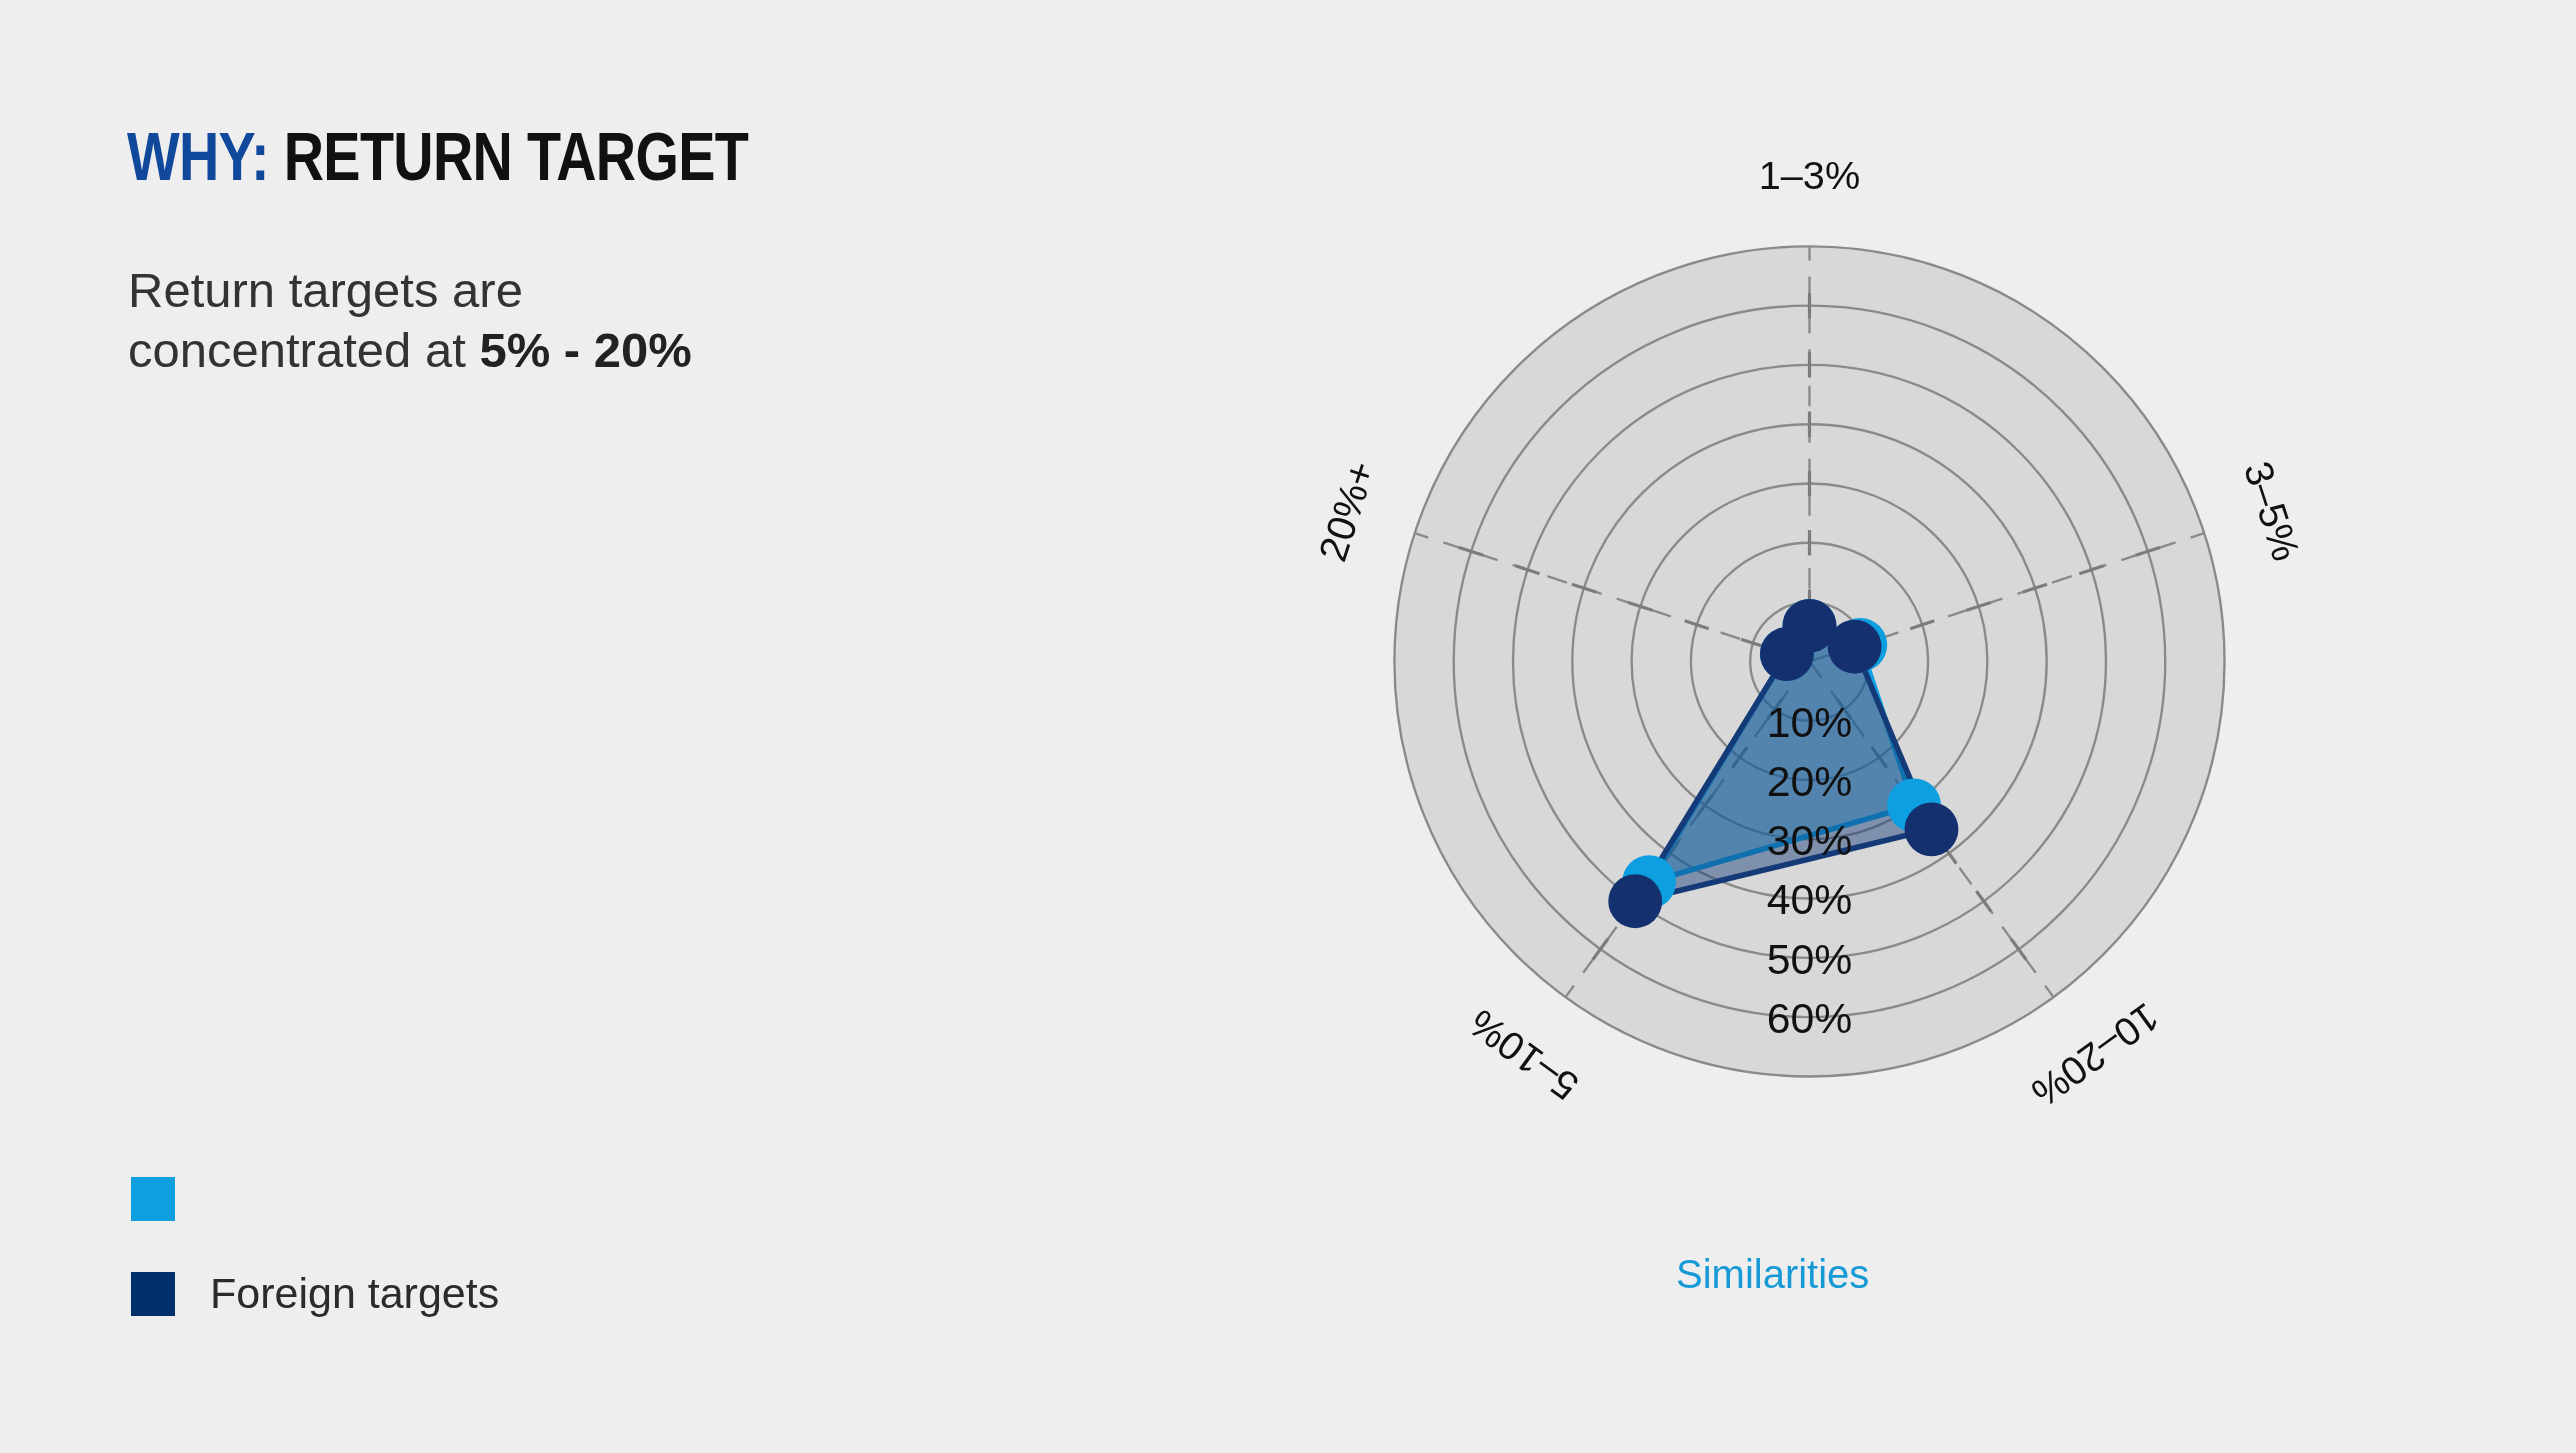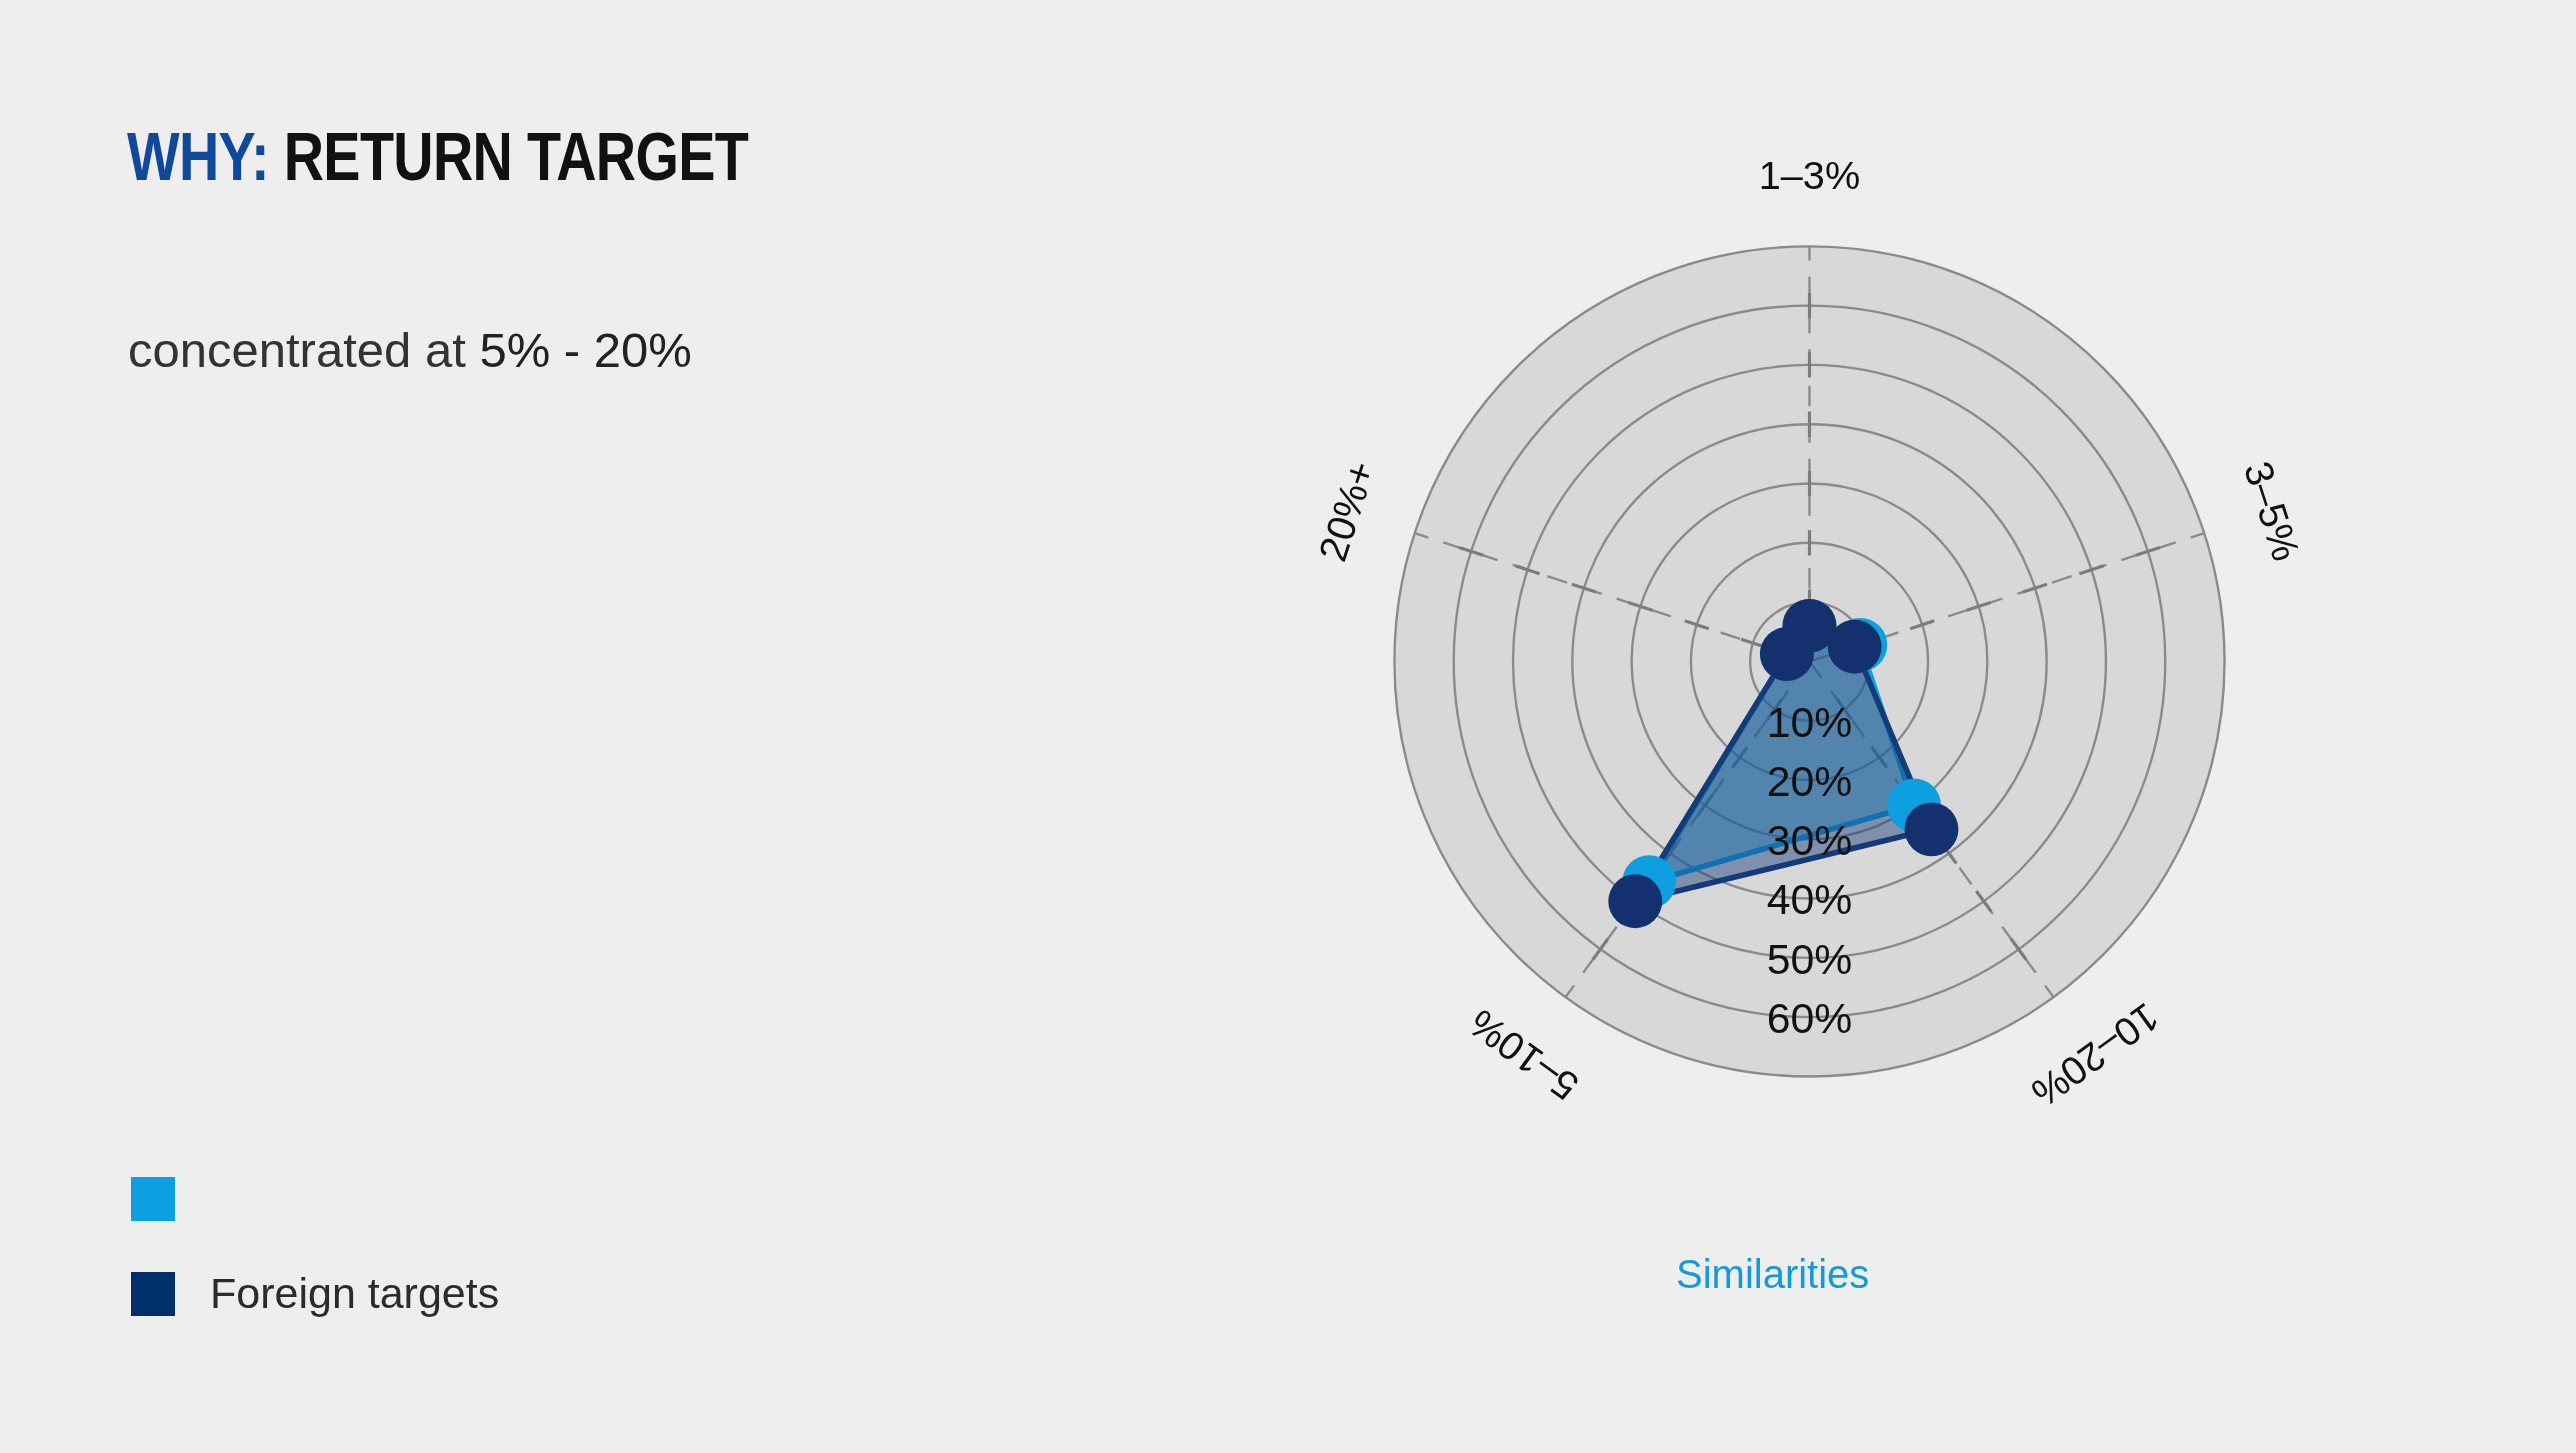--- a/index.html
+++ b/index.html
@@ -27,21 +27,21 @@
   .headline .why{color:#10489b;}
 
   .subhead{
     position:absolute;left:128px;top:261px;
     font-size:49px;
     line-height:1.22;
     color:#333333;
     font-weight:400;
     max-width:753px;
   }
-  .subhead b{font-weight:normal;color:#222222;}
+  .subhead b{font-weight:bold;color:#222222;}
 
   
   .legend{position:absolute;left:131px;top:1177px;}
   .legend-row{display:flex;align-items:center;margin-bottom:48px;}
   .legend-swatch{width:44px;height:44px;margin-right:35px;flex:0 0 auto;}
   .legend-label{font-size:43px;color:#2b2b2b;white-space:nowrap;}
 
   
   .caption{
     position:absolute;left:1676px;top:1252px;
@@ -72,21 +72,21 @@
   .dot-foreign{fill:#15306e;}
 </style>
 </head>
 <body>
 
 <div class="slide">
 
   <div class="headline"><span class="why">WHY:</span><span> RETURN TARGET</span></div>
 
   <div class="subhead">
-    <br>
+    <span>Return targets are</span><br>
     <span>concentrated at </span><b>5% - 20%</b>
   </div>
 
   <div class="legend">
     <div class="legend-row">
       <span class="legend-swatch" style="background:#0e9fe0"></span>
     </div>
     <div class="legend-row">
       <span class="legend-swatch" style="background:#00306b"></span>
       <span class="legend-label">Foreign targets</span>

